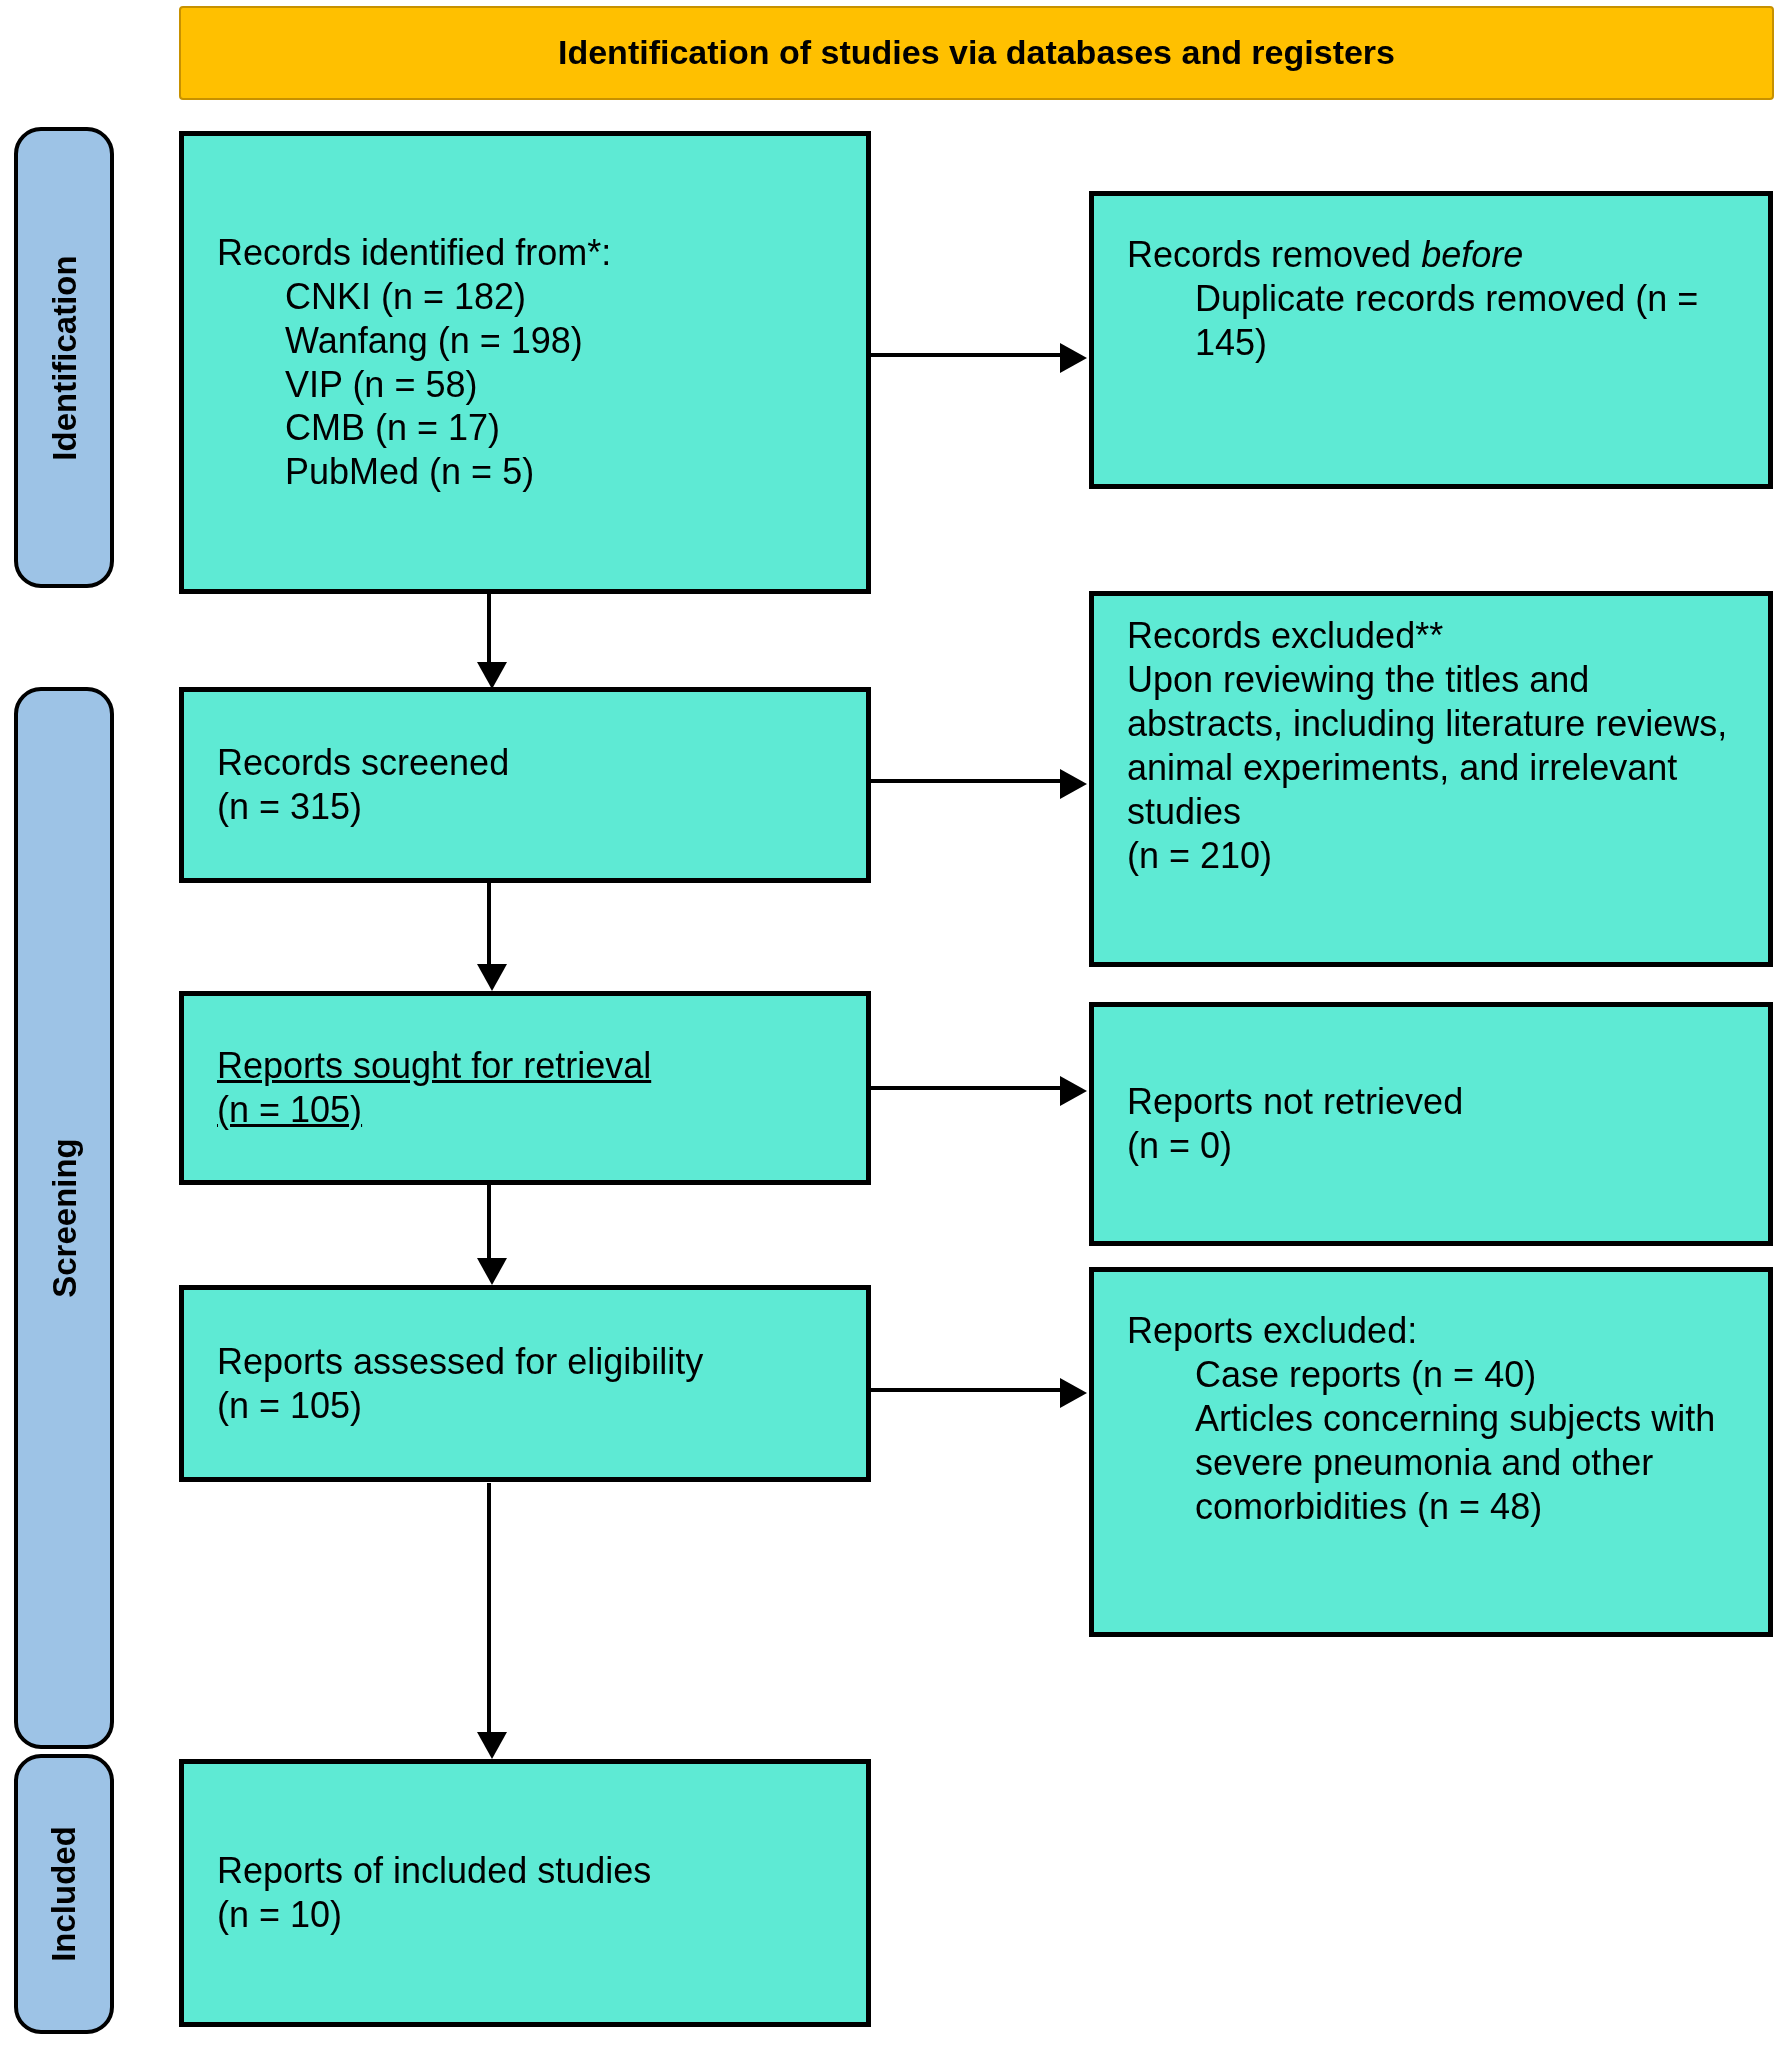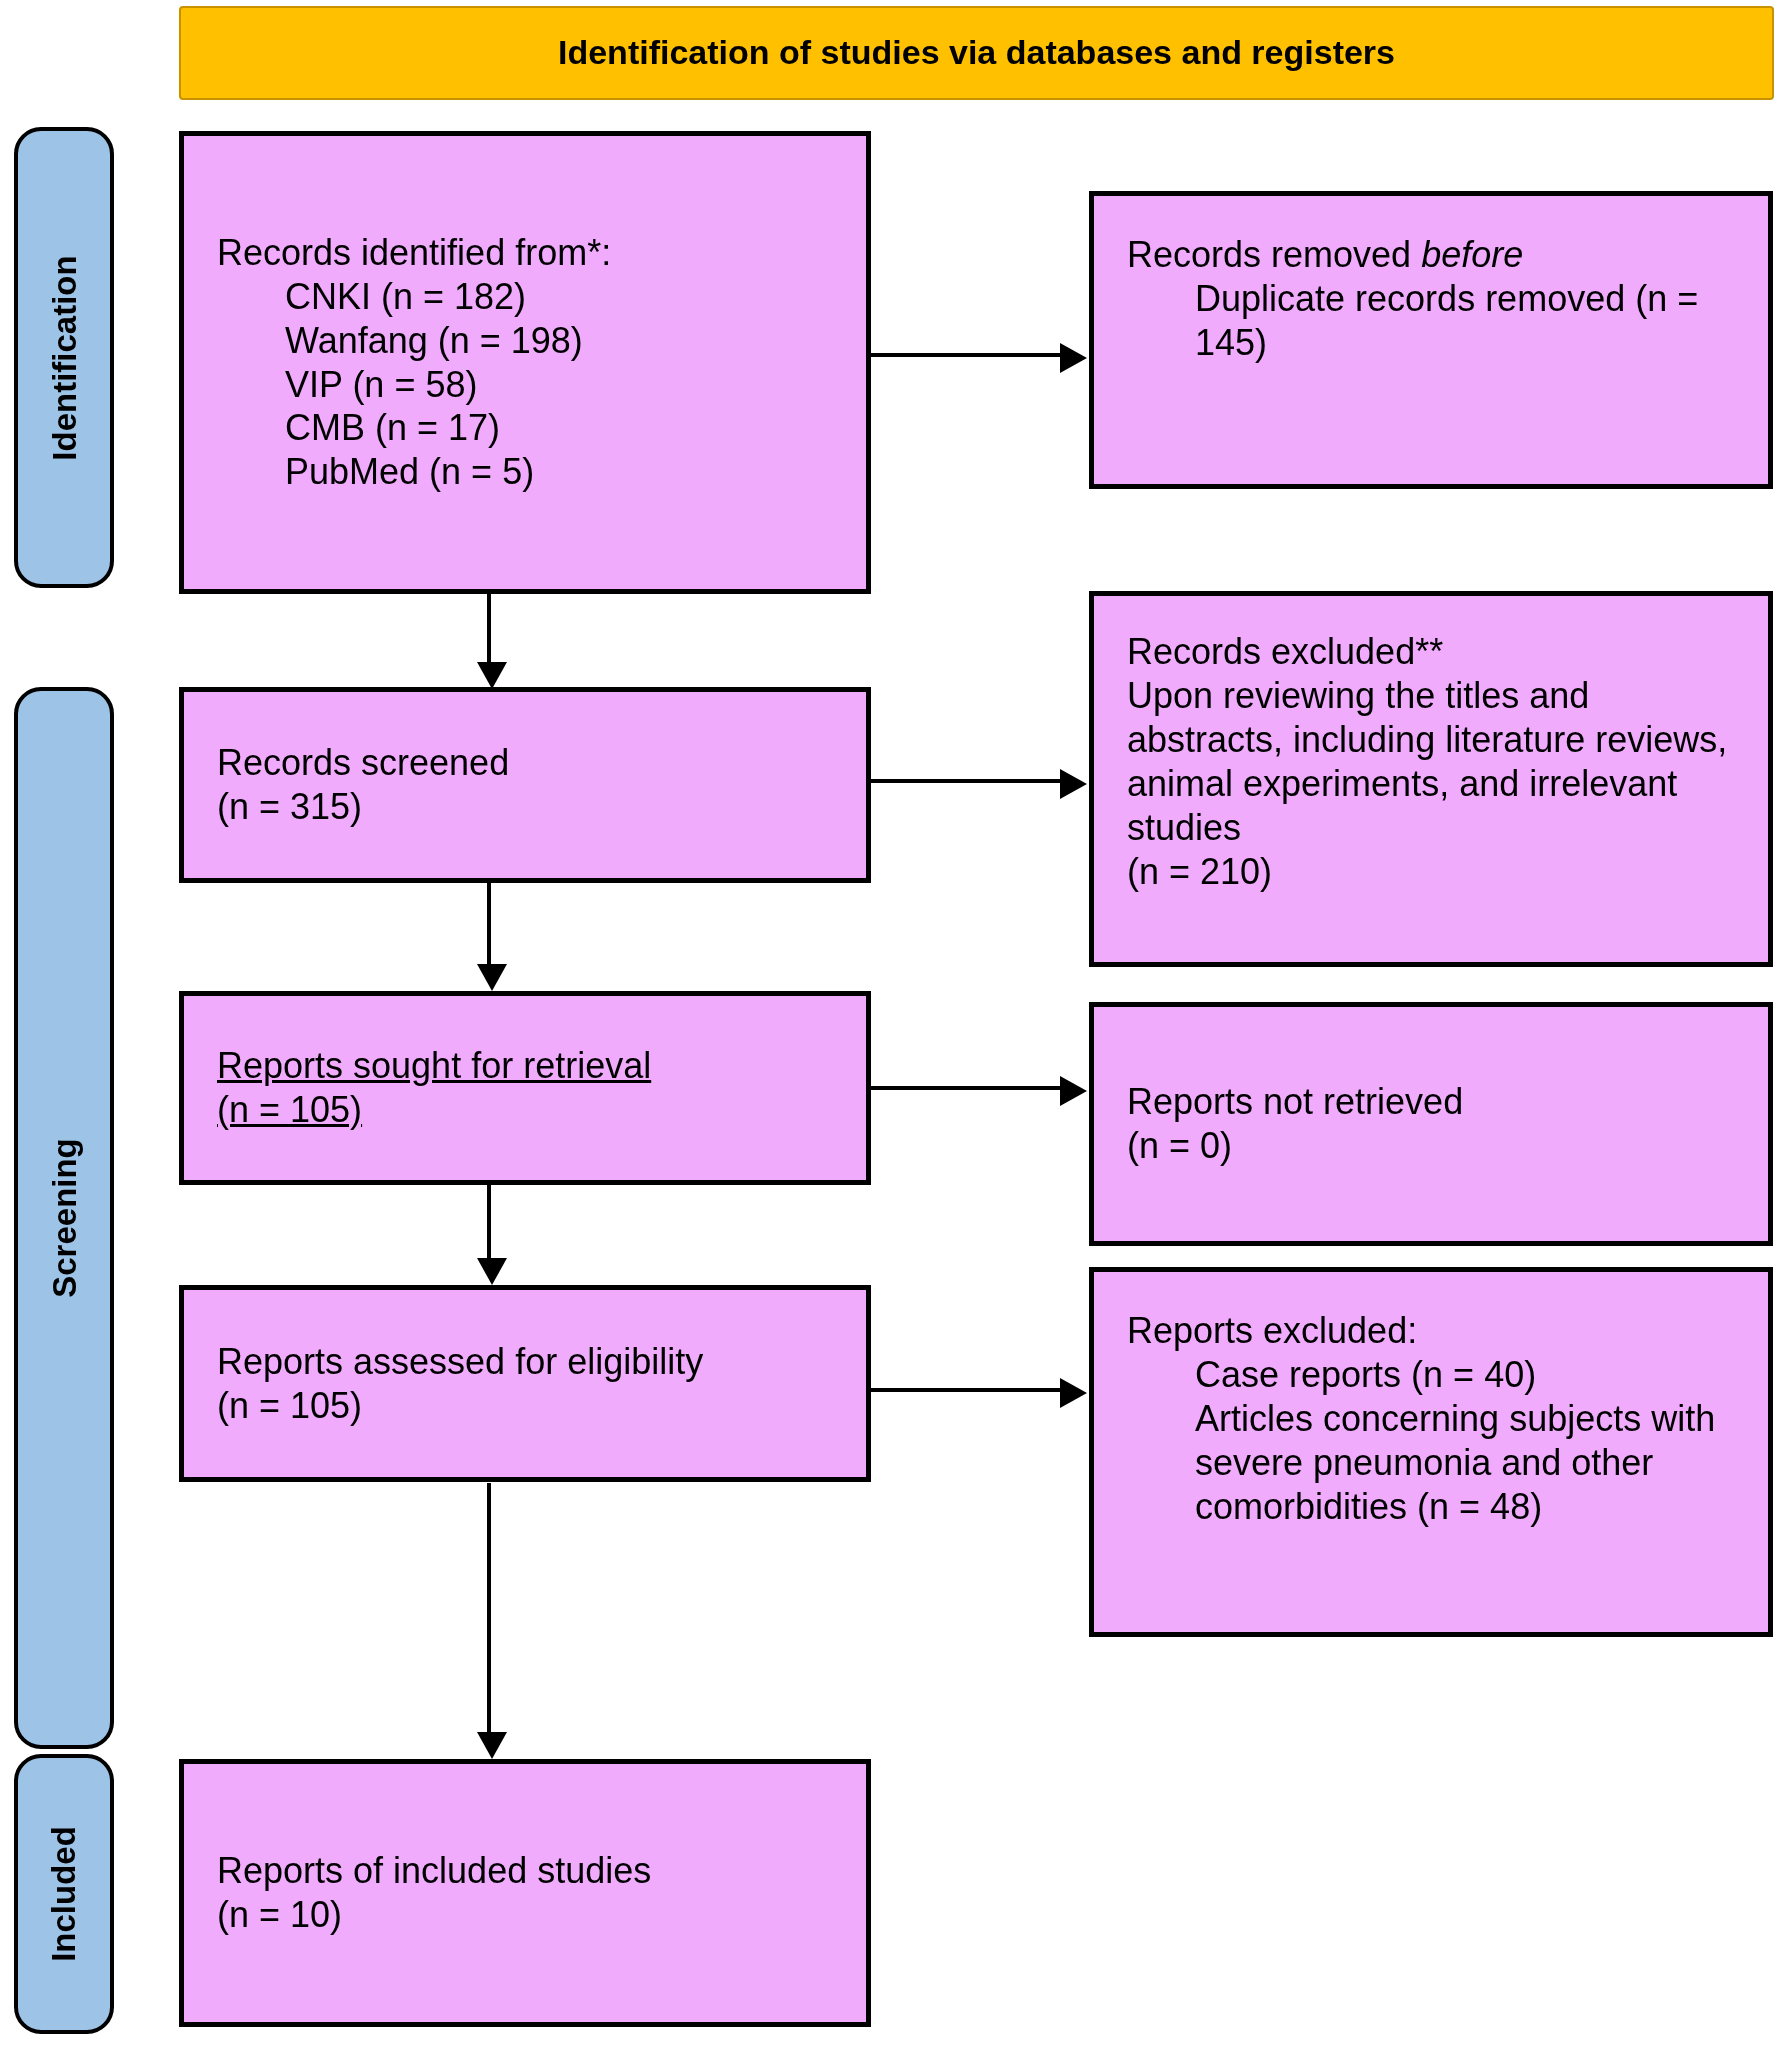--- a/index.html
+++ b/index.html
@@ -22,38 +22,38 @@
   }
   .stage span {
     transform:rotate(-90deg); white-space:nowrap;
     font-size:33px; font-weight:bold;
   }
   .stage.identification { top:127px; height:461px; }
   .stage.screening      { top:687px; height:1062px; }
   .stage.included       { top:1754px; height:280px; }
   
   .box {
-    position:absolute; background:#f0abfc; border:5px solid #000; box-sizing:border-box;
+    position:absolute; background:#5eead4; border:5px solid #000; box-sizing:border-box;
     font-size:36px; line-height:1.22;
     display:flex; flex-direction:column;
     padding-left:33px; padding-right:20px;
   }
   .box.left  { left:179px;  width:692px; }
   .box.right { left:1089px; width:684px; }
   .box.center { justify-content:center; }
   .box.toppad { justify-content:flex-start; }
   .indent { margin-left:68px; }
   .hang { margin-left:68px; }
   .b-identified { top:131px; height:463px; }
   .b-screened   { top:687px; height:196px; }
   .b-sought     { top:991px; height:194px;text-decoration:underline; }
   .b-assessed   { top:1285px; height:197px; }
   .b-included   { top:1759px; height:268px; }
   .b-removed          { top:191px;  height:298px; padding-top:37px; }
-  .b-records-excluded { top:591px;  height:376px; padding-top:34px; }
+  .b-records-excluded { top:591px;  height:376px; padding-top:18px; }
   .b-not-retrieved    { top:1002px; height:244px; }
   .b-reports-excluded { top:1267px; height:370px; padding-top:37px; }
   .italic { font-style:italic; }
   
   .arrow-v { position:absolute; left:487px; width:0; border-left:4.3px solid #000; }
   .arrow-v::after {
     content:""; position:absolute; left:-13.6px; bottom:-27px;
     border-left:15.7px solid transparent; border-right:15.7px solid transparent;
     border-top:27px solid #000;
   }

